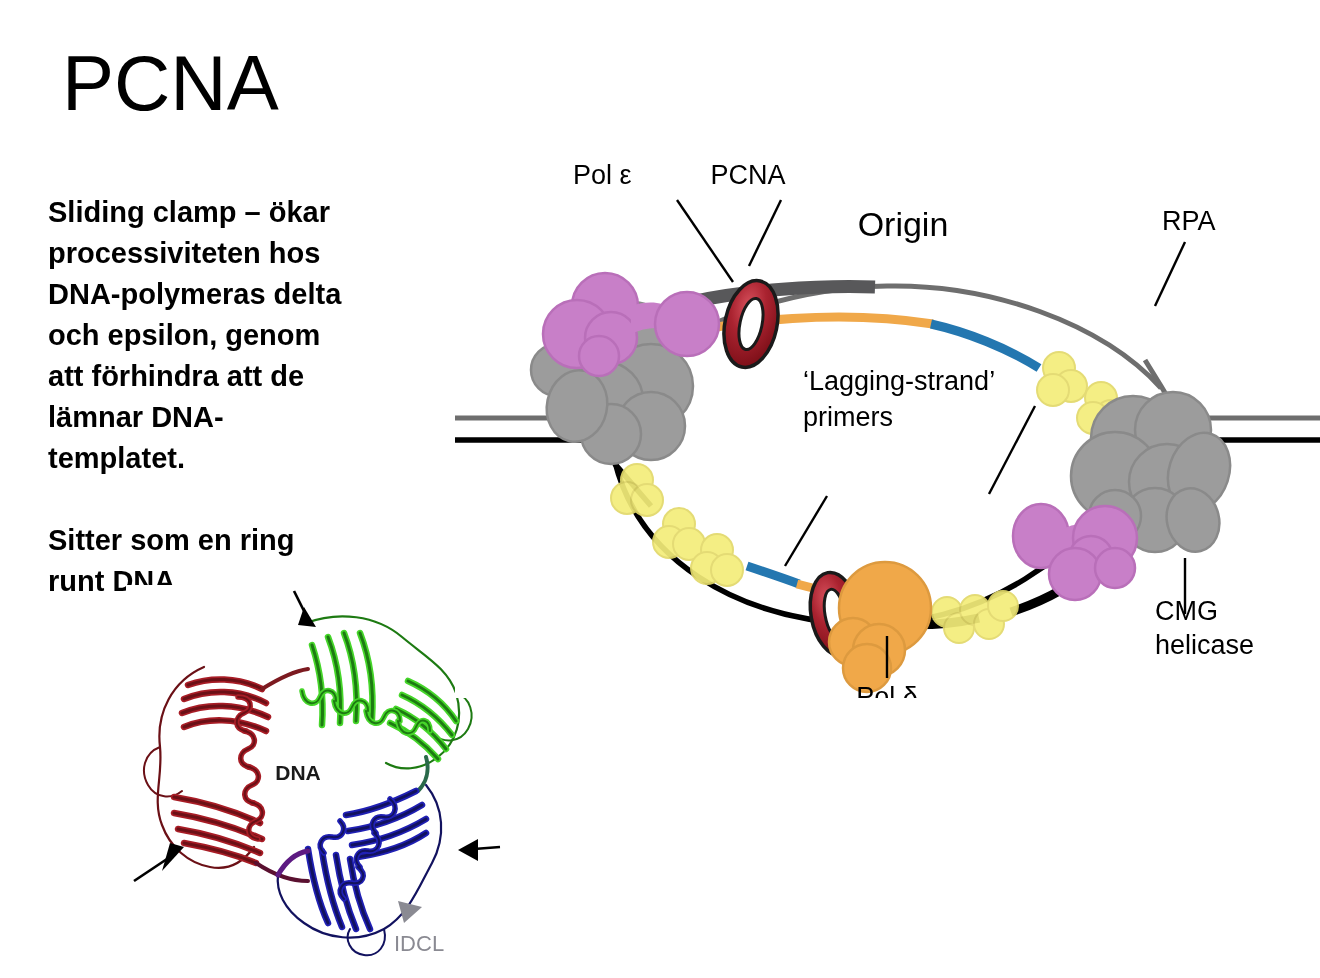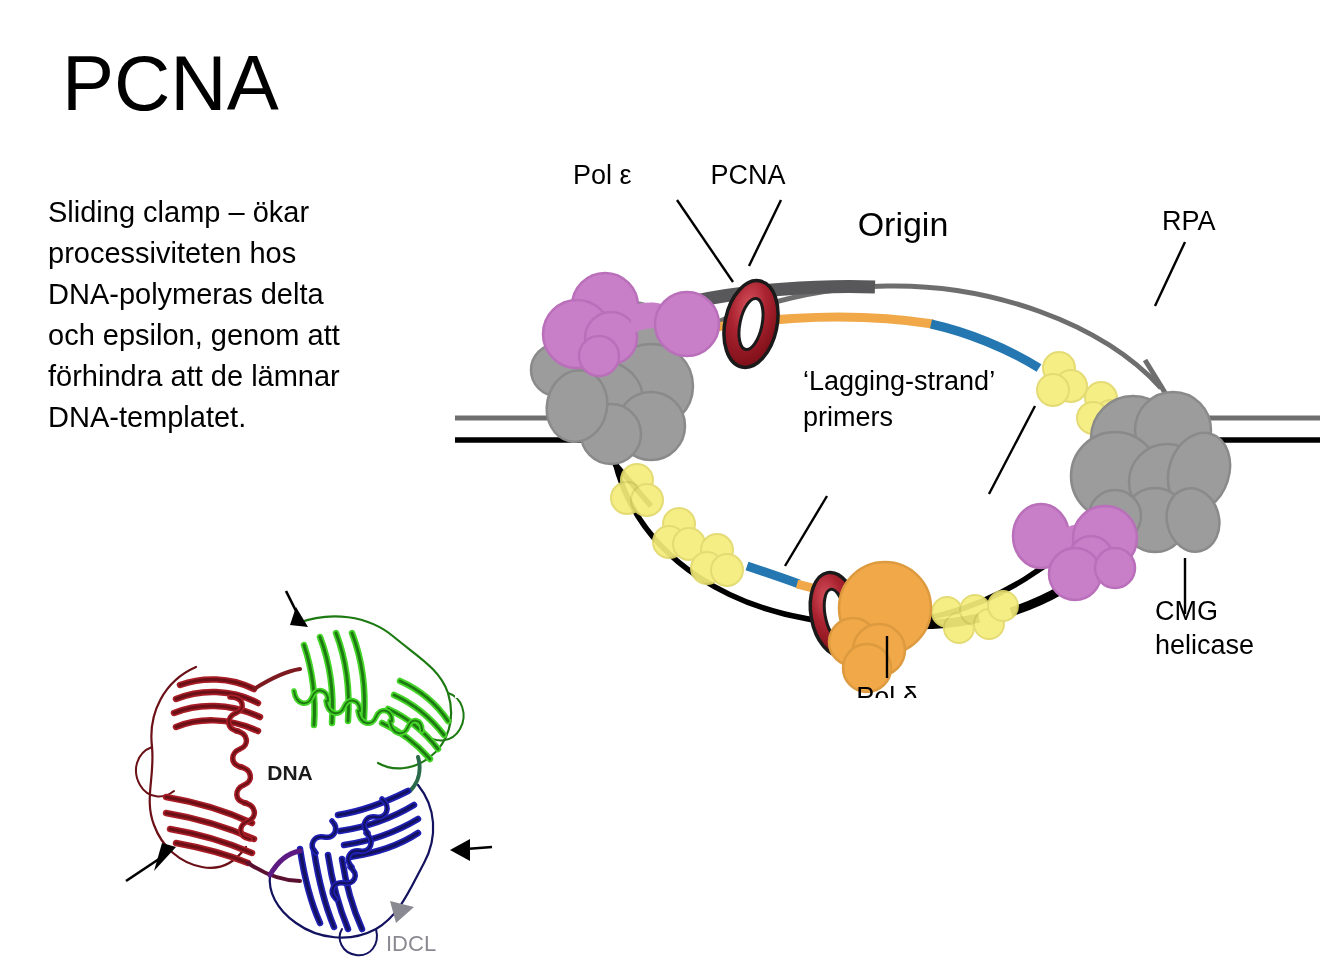--- a/index.html
+++ b/index.html
@@ -32,32 +32,32 @@
   
   #body-text {
     position: absolute;
     left: 48px;
     top: 192px;
     width: 300px;
   }
   .body-para {
     font-size: 29px;
     line-height: 41px;
-    font-weight: 400;
+    font-weight: 700;
     color: #000000;
     margin: 0;
   }
   .body-para + .body-para {
     margin-top: 41px;
   }
 
   
   #pcna-structure {
     position: absolute;
-    left: 118px;
+    left: 126px;
     top: 585px;
     width: 380px;
     height: 393px;
   }
   #pcna-structure svg { display: block; }
 
   
   #replication-diagram {
     position: absolute;
     left: 455px;
@@ -94,20 +94,21 @@
     fill: #8a8a92;
   }
 </style>
 </head>
 <body>
 
 <div id="slide-title">PCNA</div>
 
 <div id="body-text">
   <p class="body-para">Sliding clamp – ökar processiviteten hos DNA-polymeras delta och epsilon, genom att förhindra att de lämnar DNA-templatet.</p>
+  <p class="body-para">Sitter som en ring runt DNA.</p>
 </div>
 
 <div id="pcna-structure">
 <svg viewBox="0 0 380 393" width="380" height="393" xmlns="http://www.w3.org/2000/svg">
   <defs>
 
     <g id="sheet-unit">
       <path d="M0,0 L46,0" stroke-width="7" fill="none"></path>
     </g>
   </defs>

